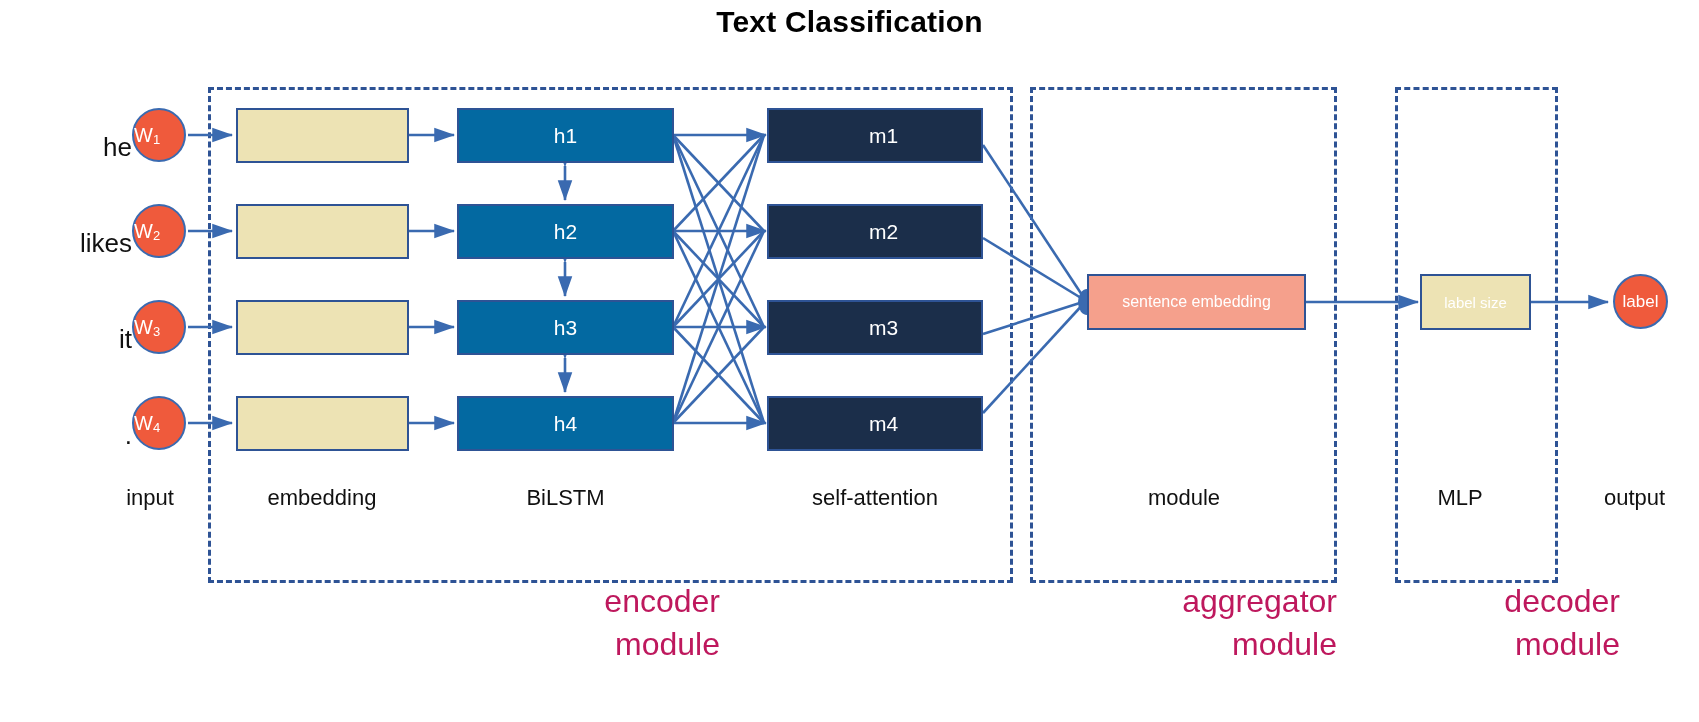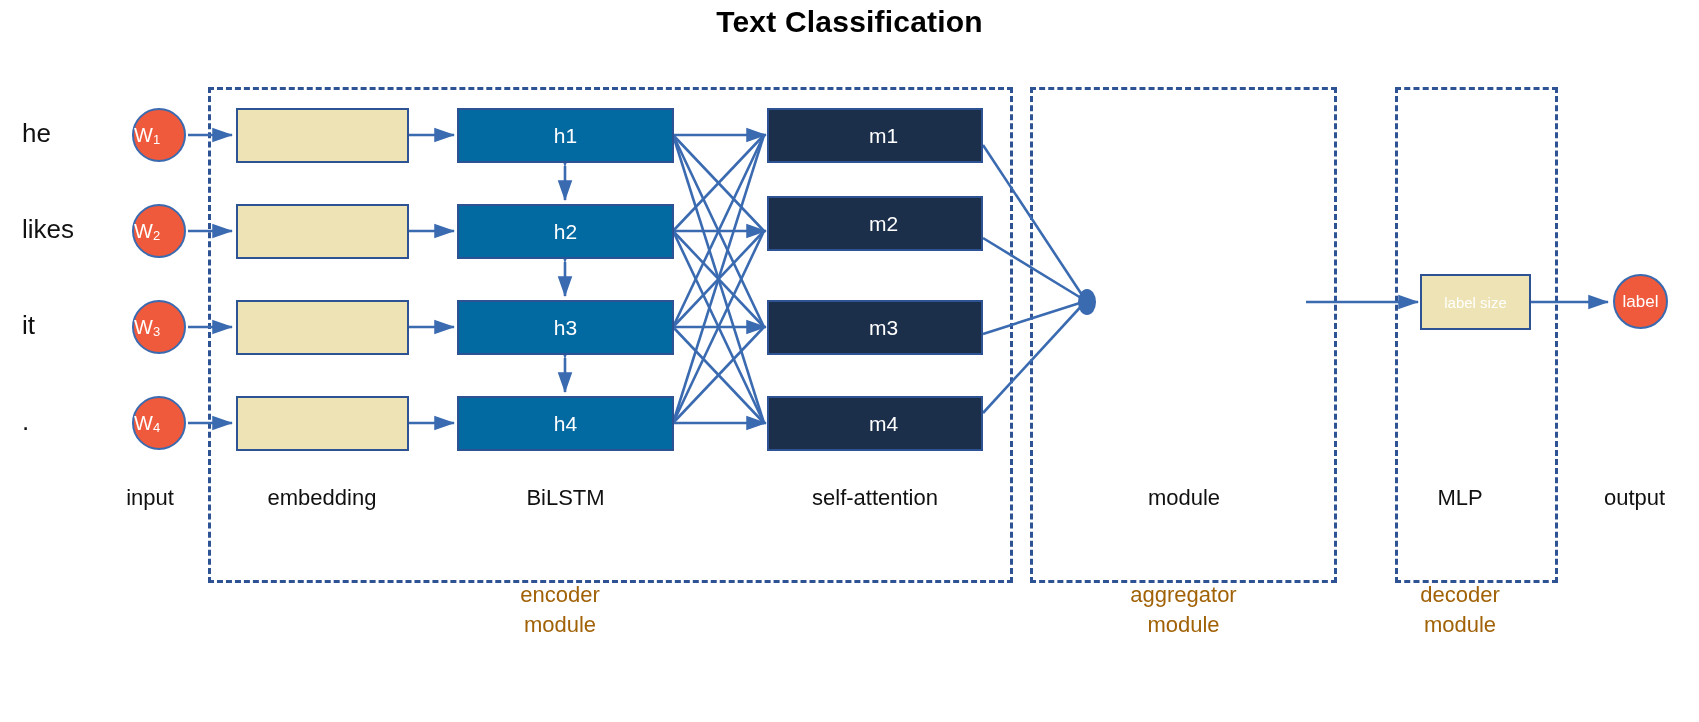--- a/index.html
+++ b/index.html
@@ -15,21 +15,22 @@
   
   .frame{
     border:3px dashed #2E5395;
     box-sizing:border-box;
     background:transparent;
   }
 
   
   .word{
     font-size:26px;color:#111;
-    text-align:left;
+    text-align:right;
+    margin-top:14px;
   }
 
   
   .wcircle{
     border-radius:50%;
     background:#EF5A3C;
     border:2.5px solid #3A6AB0;
     color:#ffffff;
     display:flex;align-items:center;justify-content:flex-start;
     font-size:20px;
@@ -57,21 +58,21 @@
     color:#ffffff;
     display:flex;align-items:center;justify-content:center;
     font-size:17px;box-sizing:border-box;
   }
 
   
   .stage{
     font-size:22px;color:#111;text-align:center;
   }
   .module{
-    font-size:22px;color:#a16207;text-align:center;line-height:1.35;
+    font-size:32px;color:#be185d;text-align:right;line-height:1.35;
   }
   svg.layer{position:absolute;left:0;top:0;width:1699px;height:722px;pointer-events:none;}
 </style>
 </head>
 <body>
 
 <div id="canvas">
 
   <div class="abs title">Text Classification</div>
 
@@ -169,24 +170,25 @@
   <div class="abs box box-emb" style="left:236px;top:204px;width:173px;height:55px;"></div>
   <div class="abs box box-emb" style="left:236px;top:300px;width:173px;height:55px;"></div>
   <div class="abs box box-emb" style="left:236px;top:396px;width:173px;height:55px;"></div>
 
   <div class="abs box box-h" style="left:457px;top:108px;width:217px;height:55px;">h1</div>
   <div class="abs box box-h" style="left:457px;top:204px;width:217px;height:55px;">h2</div>
   <div class="abs box box-h" style="left:457px;top:300px;width:217px;height:55px;">h3</div>
   <div class="abs box box-h" style="left:457px;top:396px;width:217px;height:55px;">h4</div>
 
   <div class="abs box box-m" style="left:767px;top:108px;width:216px;height:55px;">m1</div>
-  <div class="abs box box-m" style="left:767px;top:196px;width:216px;height:55px;">m2</div>
+  <div class="abs box box-m" style="left:767px;top:204px;width:216px;height:55px;">m2</div>
   <div class="abs box box-m" style="left:767px;top:300px;width:216px;height:55px;">m3</div>
   <div class="abs box box-m" style="left:767px;top:396px;width:216px;height:55px;">m4</div>
 
+  <div class="abs box box-sent" style="left:1087px;top:274px;width:219px;height:56px;">sentence embedding</div>
 
   <div class="abs box box-lab" style="left:1420px;top:274px;width:111px;height:56px;">label size</div>
 
   <div class="abs labelcircle" style="left:1613px;top:274px;width:55px;height:55px;">label</div>
 
   <div class="abs stage" style="left:90px;top:485px;width:120px;">input</div>
   <div class="abs stage" style="left:222px;top:485px;width:200px;">embedding</div>
   <div class="abs stage" style="left:457px;top:485px;width:217px;">BiLSTM</div>
   <div class="abs stage" style="left:700px;top:485px;width:350px;">self-attention</div>
   <div class="abs stage" style="left:1084px;top:485px;width:200px;">module</div>

